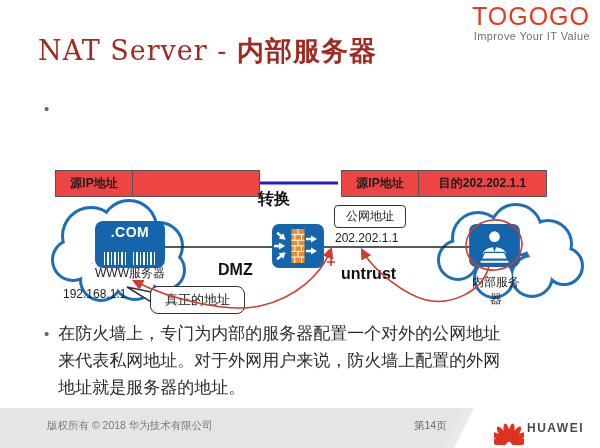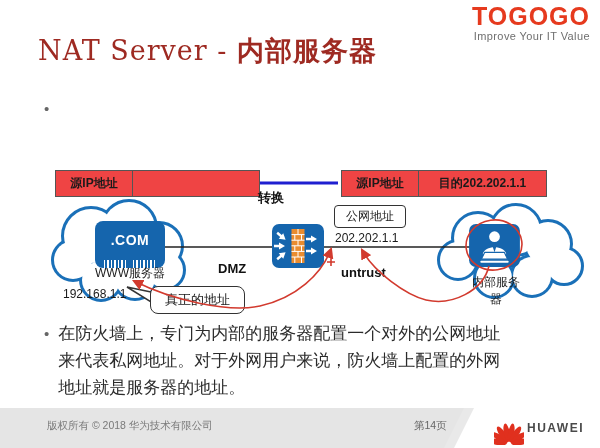--- a/index.html
+++ b/index.html
@@ -5,36 +5,36 @@
   html,body{margin:0;padding:0;}
   body{
     width:600px;height:448px;position:relative;background:#ffffff;overflow:hidden;
     font-family:"Liberation Sans",sans-serif;color:#222;
   }
   .abs{position:absolute;}
   
   .title{left:38px;top:33px;font-family:"DejaVu Serif",serif;font-size:27px;color:#9e2a22;letter-spacing:1px;z-index:3;}
   .title .zh{font-weight:700;}
   .logo{right:10px;top:3px;text-align:right;z-index:3;}
-  .logo .brand{font-size:25px;font-weight:700;color:#e63a1e;letter-spacing:1px;line-height:1.05;text-align:right;}
+  .logo .brand{font-size:25px;font-weight:400;color:#e63a1e;letter-spacing:1px;line-height:1.05;text-align:right;}
   .logo .tagline{font-size:11px;color:#6f6f6f;letter-spacing:0.4px;margin-top:1px;}
   
   .bullet{display:flex;gap:9px;font-size:17px;line-height:1.6;color:#2b2b2b;z-index:3;}
   .bullet .dot{color:#666;font-size:15px;line-height:1.8;}
   .btxt{white-space:pre-line;}
   
   .pktbox{display:flex;height:25px;border:1.5px solid #555;background:#ef4444;font-size:12px;font-weight:600;color:#1a1a1a;z-index:3;}
   .pktbox .c1{width:76px;border-right:1.5px solid #555;display:flex;align-items:center;justify-content:center;}
   .pktbox .c2{flex:1;display:flex;align-items:center;justify-content:center;}
   .lbl{font-size:12px;color:#1a1a1a;z-index:3;}
-  .lbl.b{font-weight:700;font-size:13px;color:#111;}
+  .lbl.b{font-weight:700;font-size:16px;color:#111;}
   .roundbox{border:1.4px solid #333;border-radius:4px;background:#fff;text-align:center;font-size:12px;color:#1a1a1a;z-index:3;}
   .icon{z-index:3;}
   .comicon{left:95px;top:221px;width:70px;height:47px;background:#1565ad;border-radius:8px;
-    display:flex;flex-direction:column;align-items:center;padding-top:12px;box-sizing:border-box;gap:9px;}
+    display:flex;flex-direction:column;align-items:center;padding-top:4px;box-sizing:border-box;gap:9px;}
   .comicon .comtxt{color:#fff;font-weight:700;font-size:14px;letter-spacing:0.5px;line-height:1.1;}
   .barcode{display:flex;gap:5px;margin-top:3px;}
   .barcode span{display:block;width:24px;height:13px;
     background:repeating-linear-gradient(90deg,#fff 0 1.5px,rgba(0,0,0,0) 1.5px 3.5px);}
   svg.overlay{left:0;top:0;z-index:2;pointer-events:none;}
   svg.redlayer{left:0;top:0;z-index:5;pointer-events:none;}
   svg.cloud{z-index:1;}
   svg.icon{z-index:3;}
   
   .footer{left:0;top:408px;width:600px;height:40px;background:#e5e5e5;z-index:3;}

